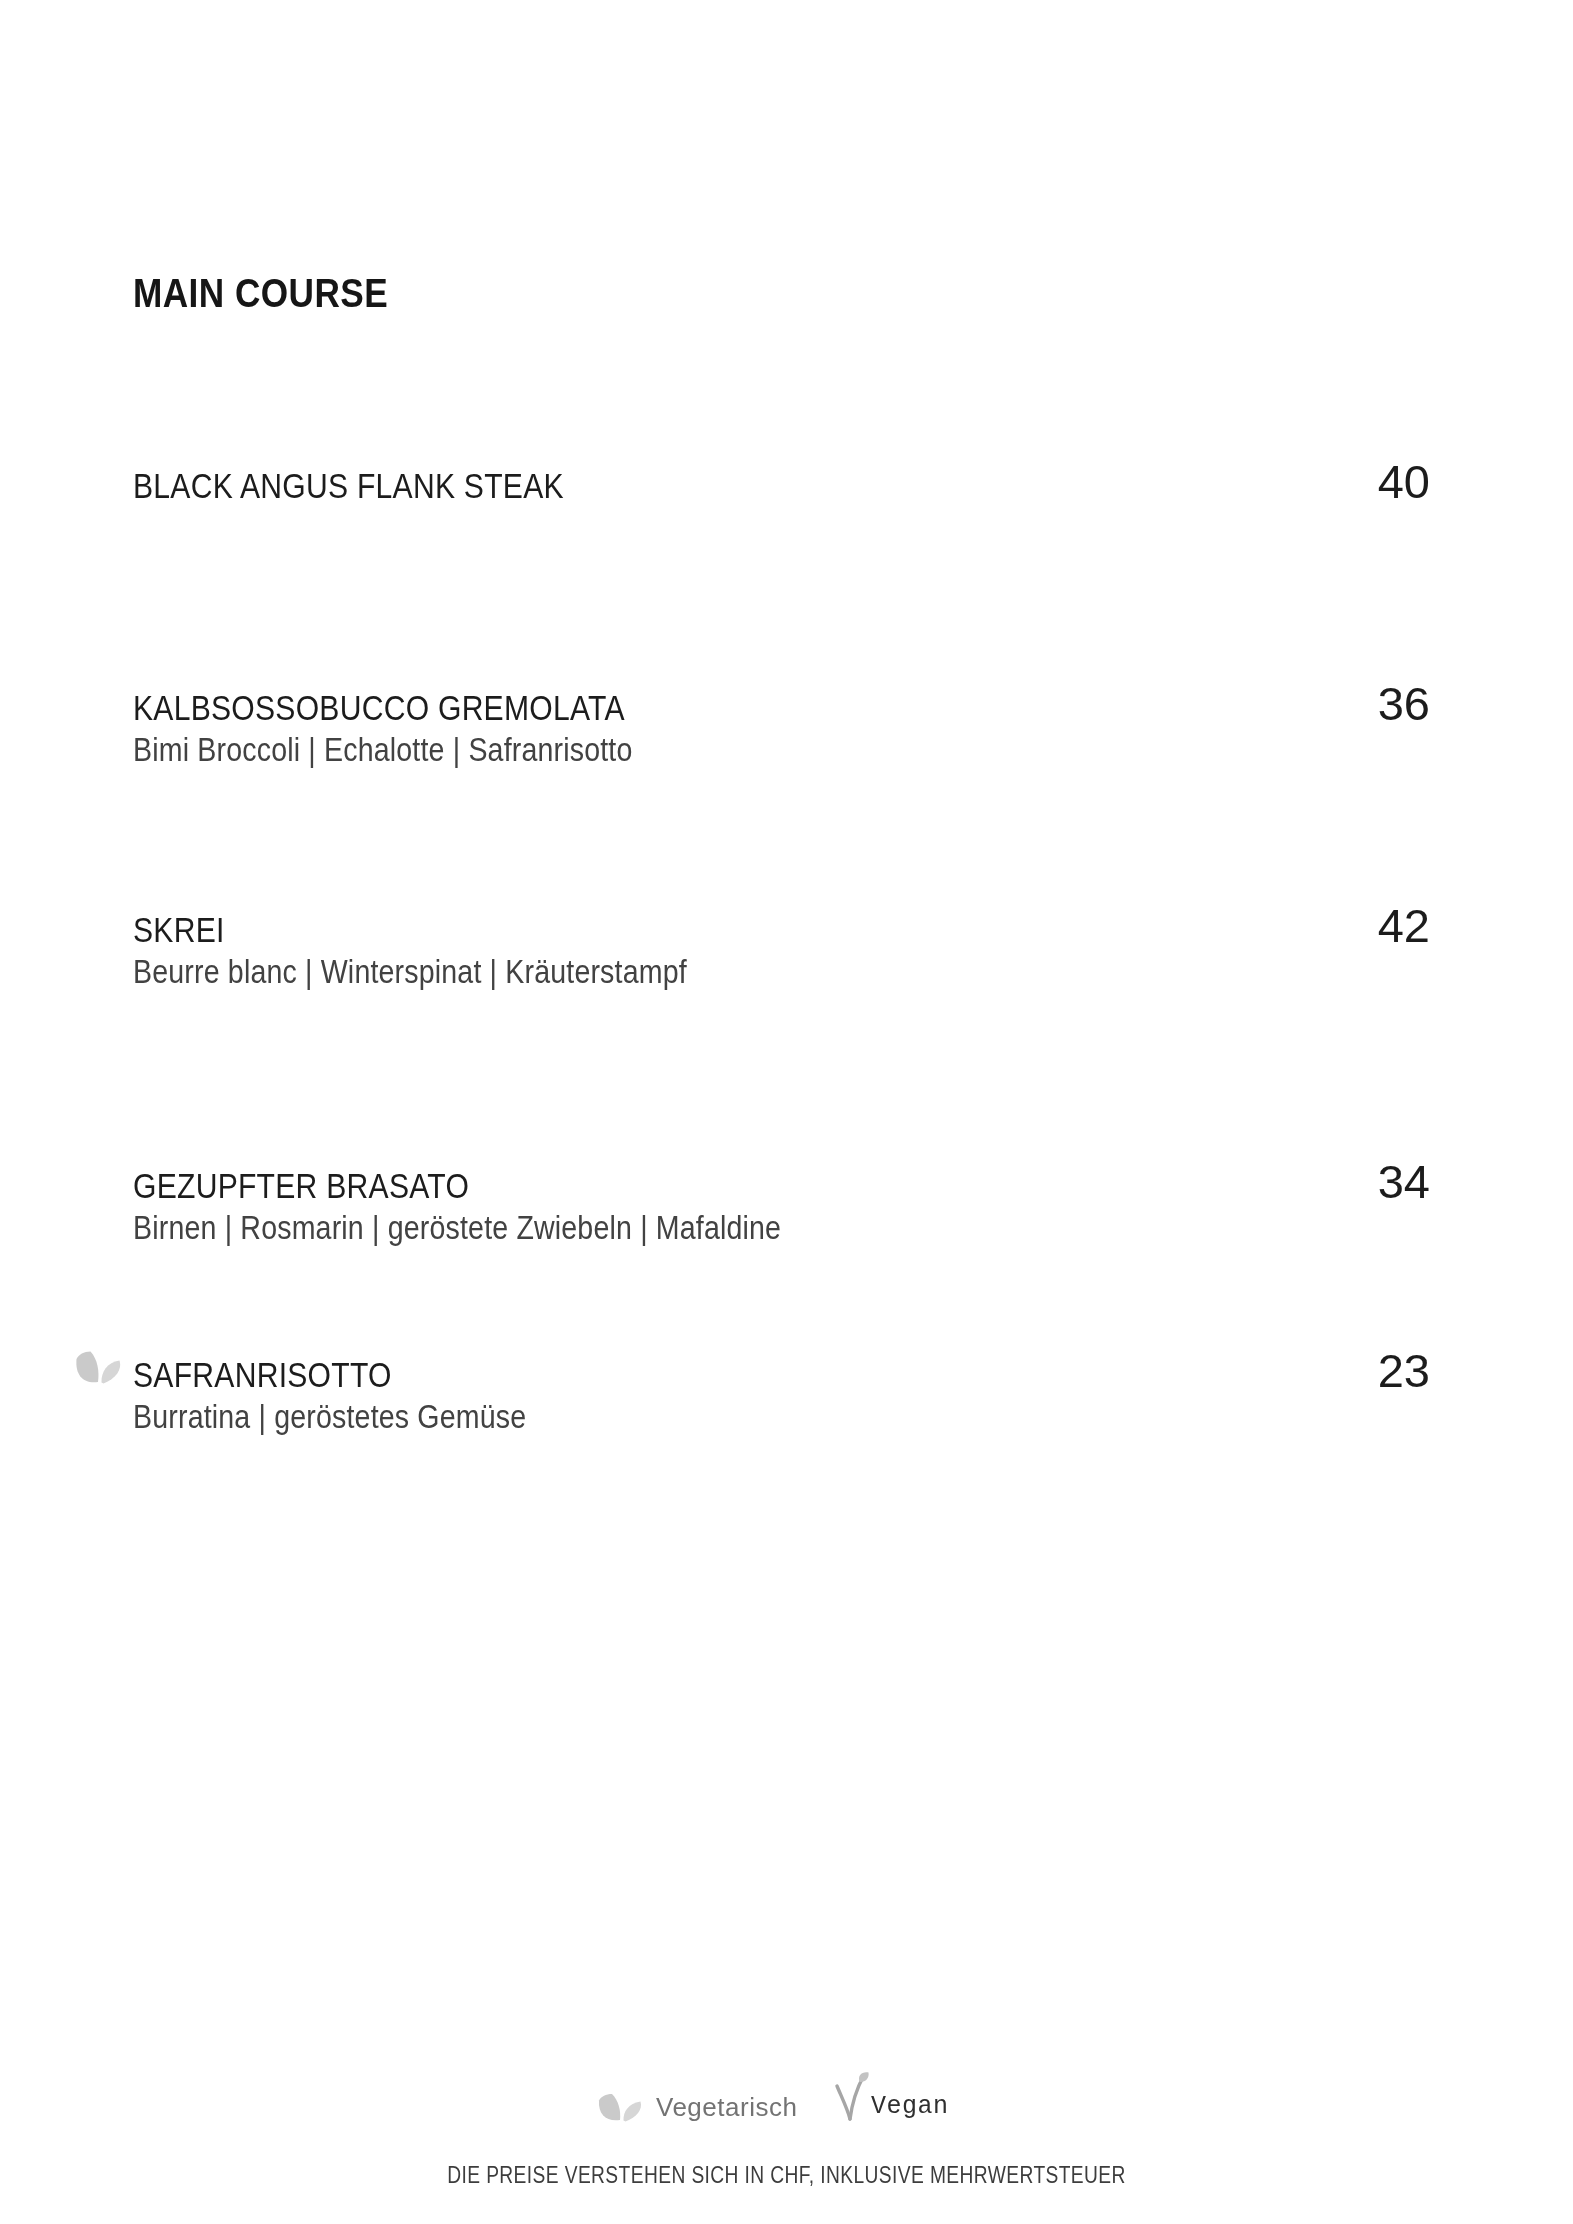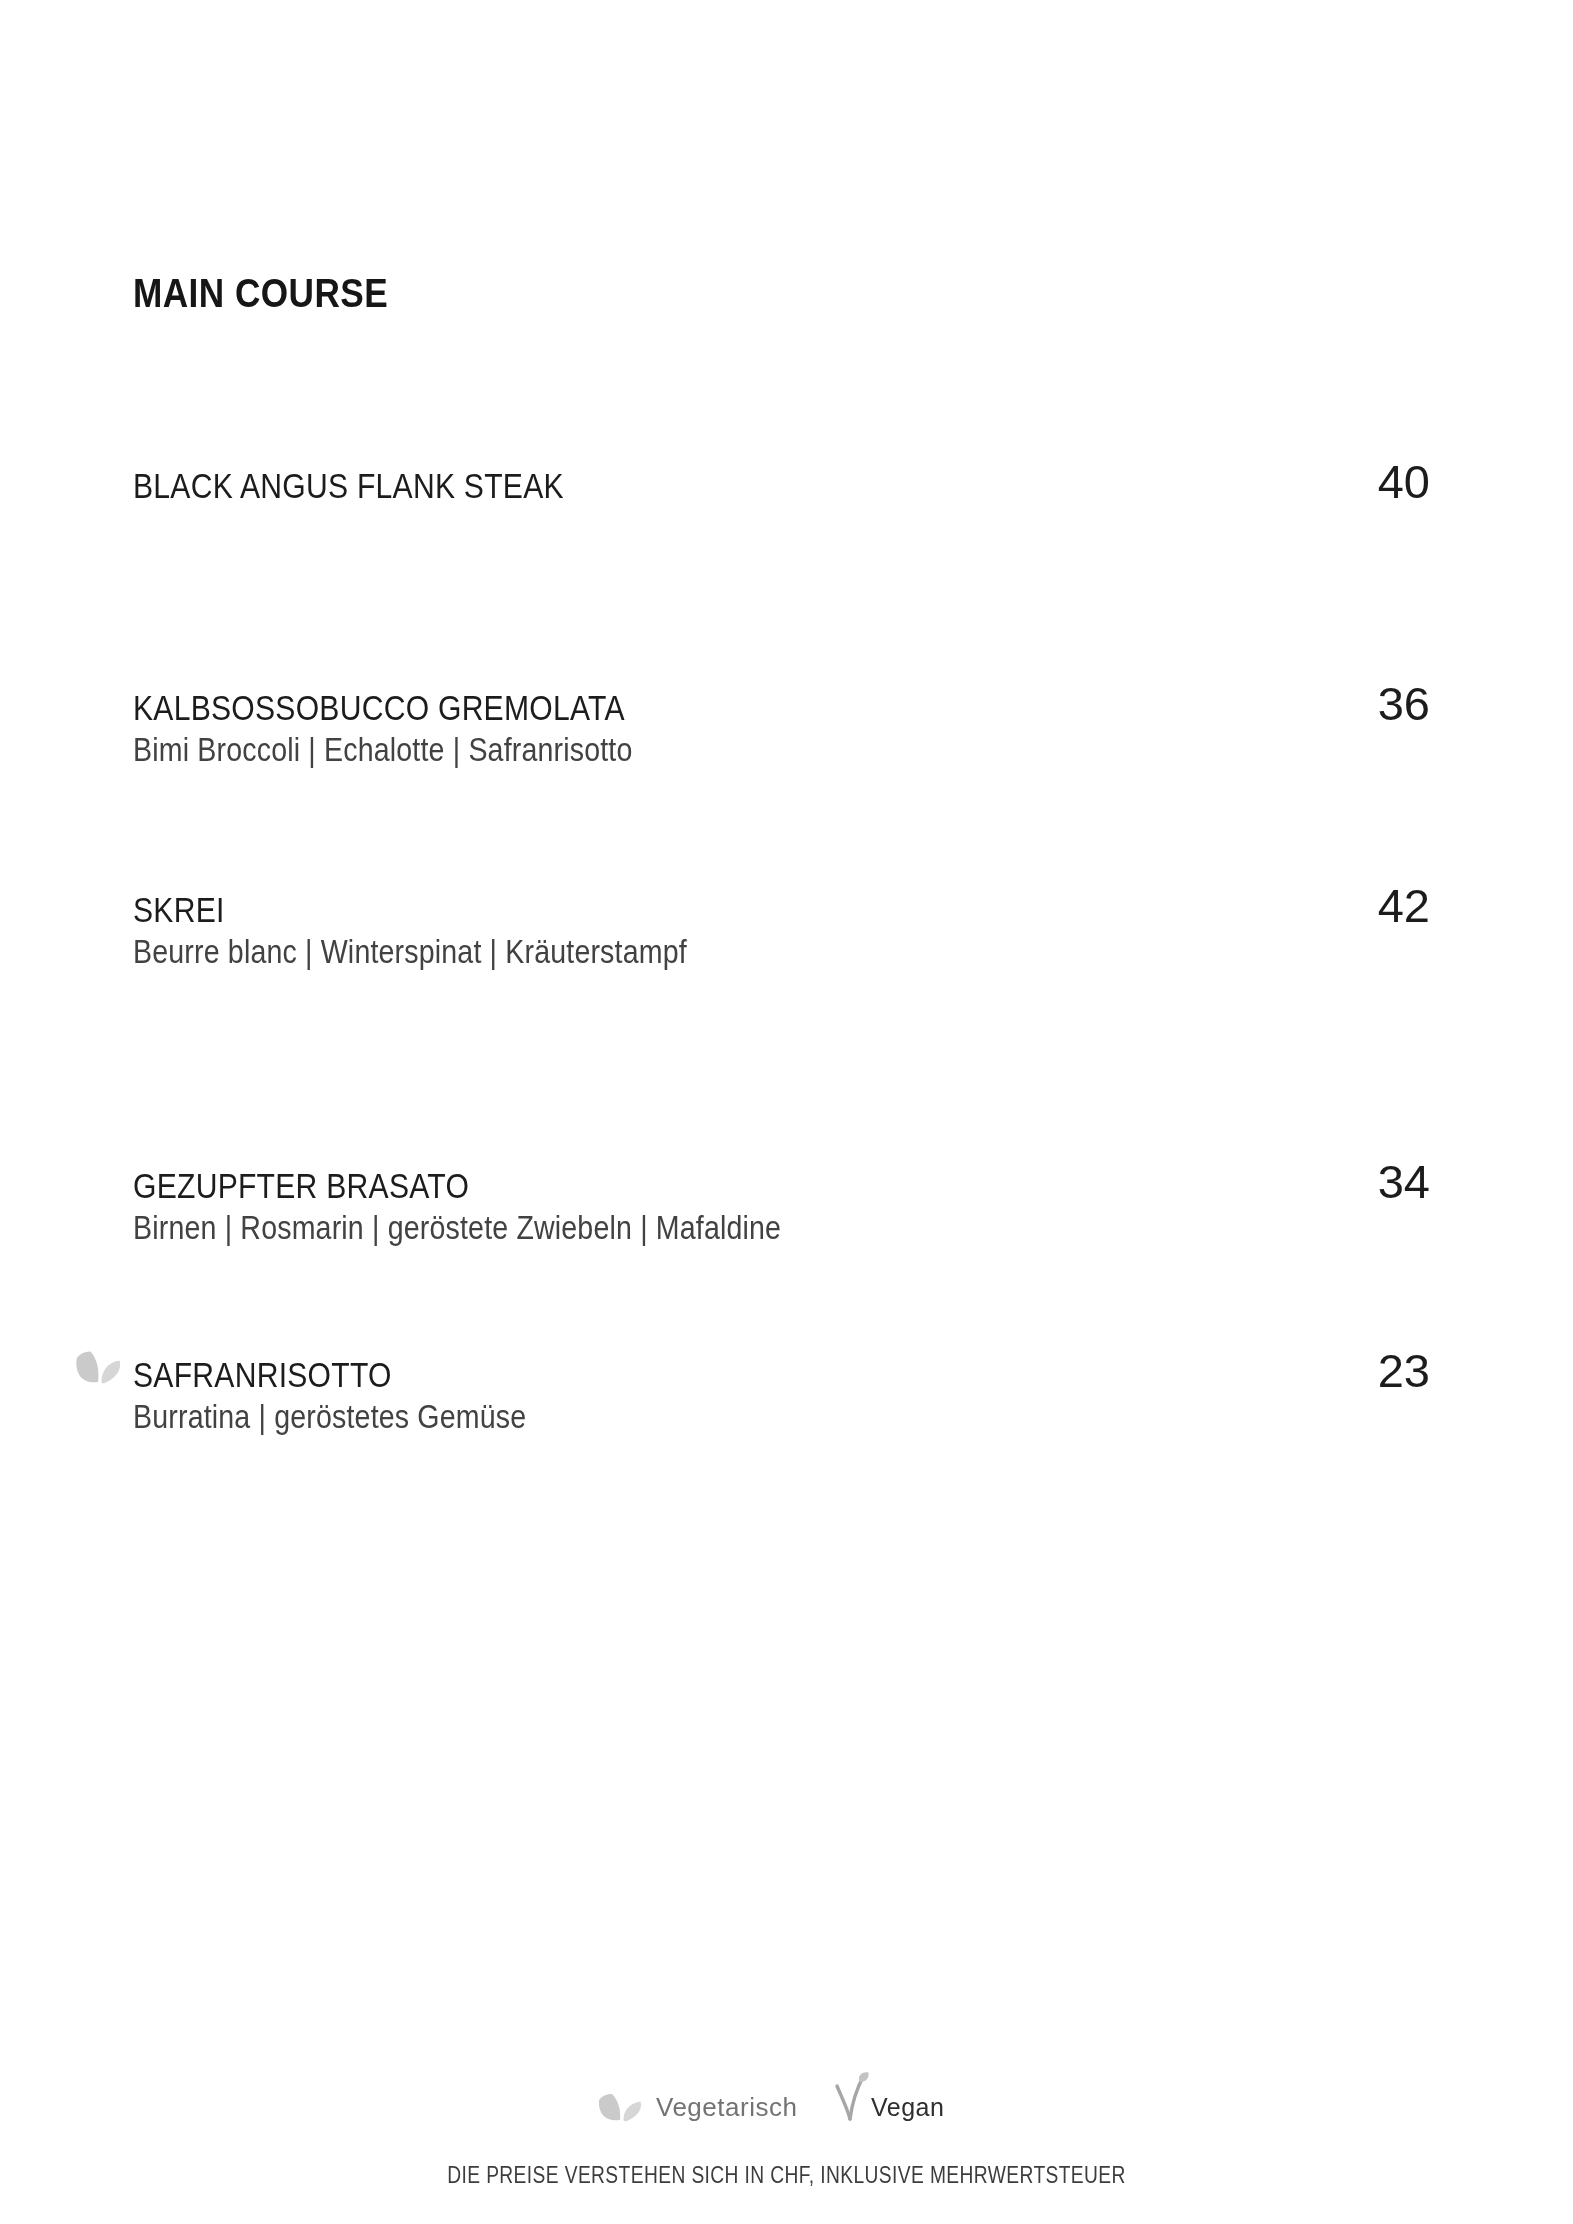--- a/index.html
+++ b/index.html
@@ -97,40 +97,41 @@
   .legend-vegan-label{
     position:absolute;
     left:871px;
     top:2092px;
     font-size:25px;
     line-height:30px;
     font-weight:400;
     color:#2f2f2f;
     letter-spacing:0.5px;
     white-space:nowrap;
+    font-family:Liberation Mono, monospace;
   }
   .footer-note{
     position:absolute;
     left:0;
     top:2161px;
     width:100%;
     text-align:center;
     font-size:24px;
     line-height:28px;
     font-weight:400;
     color:#3d3d3d;
     letter-spacing:0.5px;
     transform:scaleX(0.8);
     transform-origin:50% 50%;
     white-space:nowrap;
   }
   
   .row-0{top:461px;}
   .row-1{top:683px;}
-  .row-2{top:885px;}
+  .row-2{top:905px;}
   .row-3{top:1129px;margin-top:32px;}
   .row-4{top:1350px;}
 </style>
 </head>
 <body>
 
 <div class="page">
 
   <div class="page-title">MAIN COURSE</div>
 

